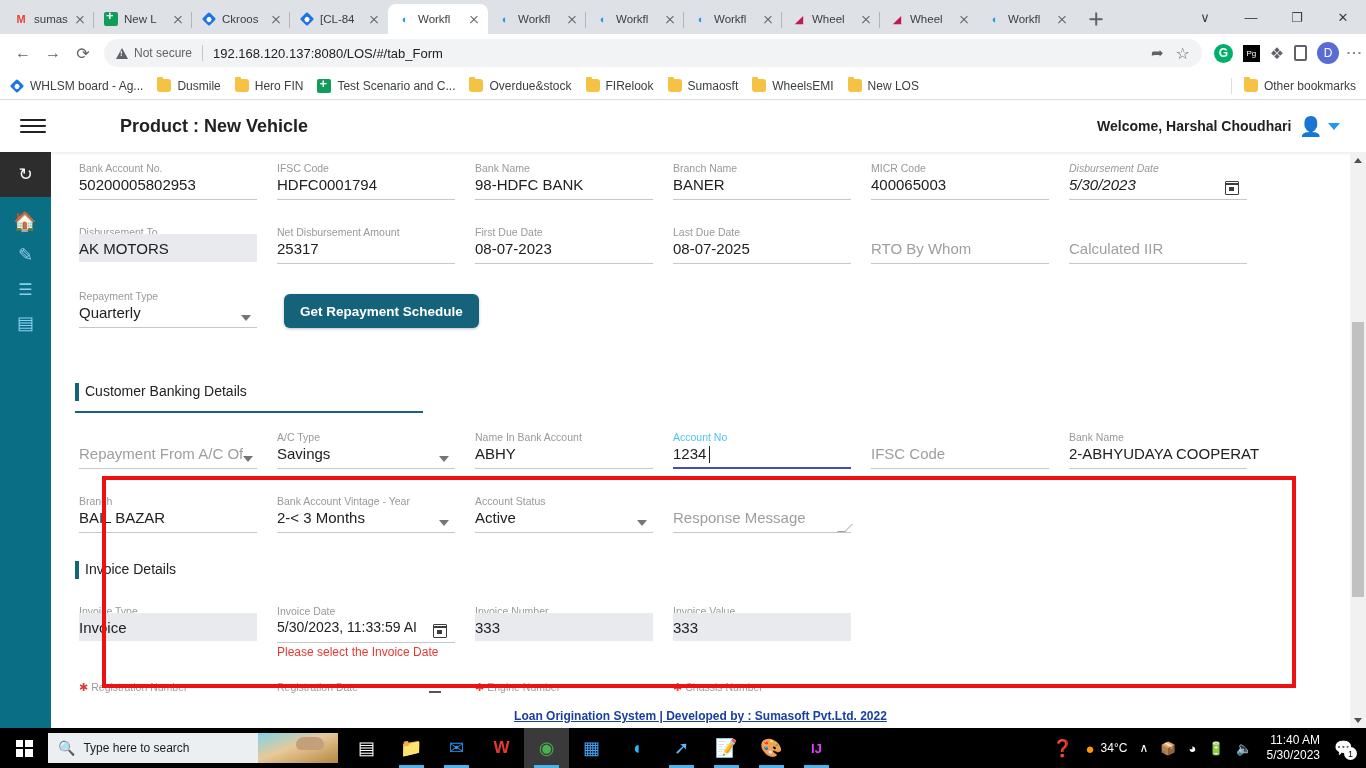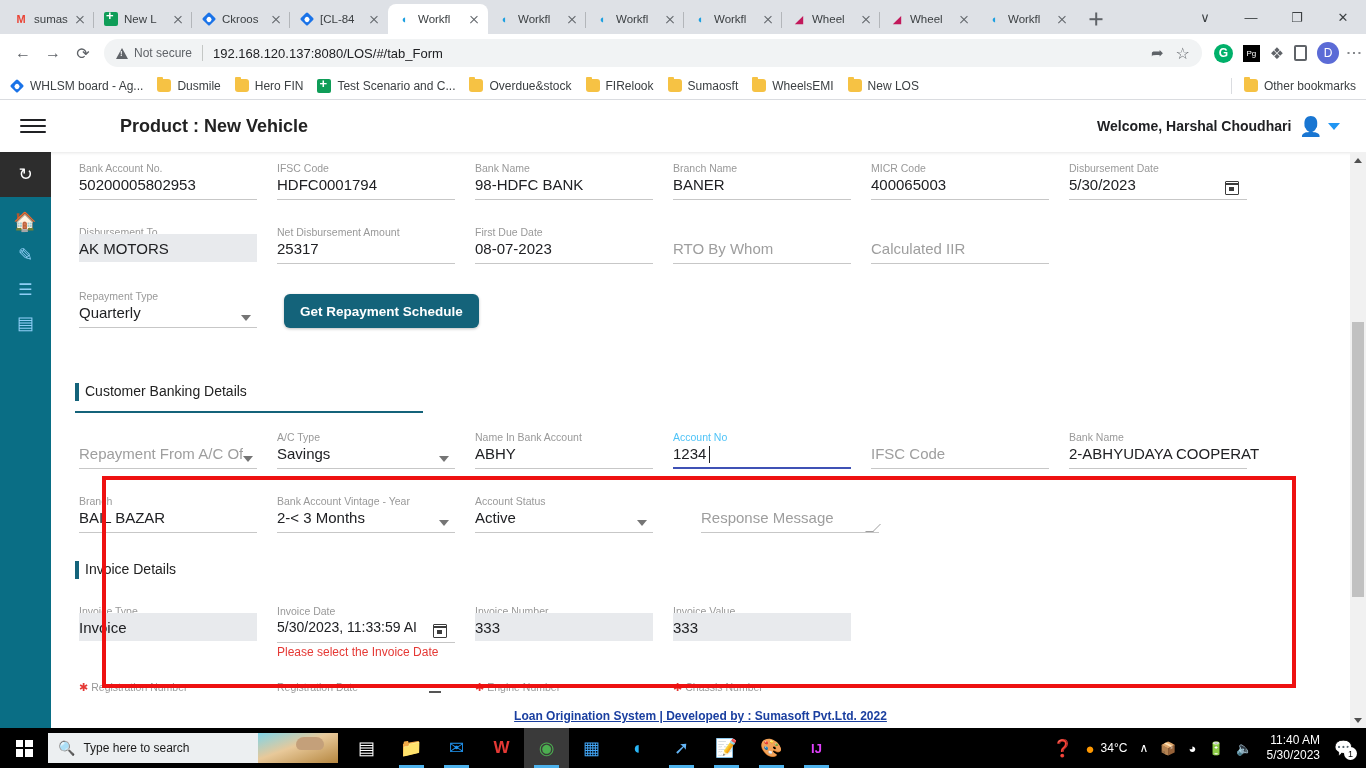--- a/index.html
+++ b/index.html
@@ -423,21 +423,21 @@
           <div class="field" style="width:198px;">
             <span class="flabel">Branch Name</span>
             <span class="fvalue">BANER</span>
             <span class="funder" style="width:178px;"></span>
           </div>
           <div class="field" style="width:198px;">
             <span class="flabel">MICR Code</span>
             <span class="fvalue">400065003</span>
             <span class="funder" style="width:178px;"></span>
           </div>
-          <div class="field" style="width:198px;">
+          <div class="field" style="width:198px;font-style:italic;">
             <span class="flabel">Disbursement Date</span>
             <span class="fvalue">5/30/2023</span>
             <span class="cal-ico" style="left:156px;"></span>
             <span class="funder" style="width:178px;"></span>
           </div>
         </div>
 
         <div class="row" style="margin-top:8px;">
           <div class="field" style="width:198px;margin-left:16px;">
             <span class="flabel">Disbursement To</span>
@@ -448,20 +448,25 @@
             <span class="flabel">Net Disbursement Amount</span>
             <span class="fvalue">25317</span>
             <span class="funder" style="width:178px;"></span>
           </div>
           <div class="field" style="width:198px;">
             <span class="flabel">First Due Date</span>
             <span class="fvalue">08-07-2023</span>
             <span class="funder" style="width:178px;"></span>
           </div>
           <div class="field" style="width:198px;">
+            <span class="flabel">Last Due Date</span>
+            <span class="fvalue">08-07-2025</span>
+            <span class="funder" style="width:178px;"></span>
+          </div>
+          <div class="field" style="width:198px;">
             <span class="fvalue ph">RTO By Whom</span>
             <span class="funder" style="width:178px;"></span>
           </div>
           <div class="field" style="width:198px;">
             <span class="fvalue ph">Calculated IIR</span>
             <span class="funder" style="width:178px;"></span>
           </div>
         </div>
 
         <div class="row" style="margin-top:8px;align-items:flex-start;">
@@ -525,21 +530,21 @@
               <span class="fvalue">2-&lt; 3 Months</span>
               <span class="caret-sel" style="left:162px;"></span>
               <span class="funder" style="width:178px;"></span>
             </div>
             <div class="field" style="width:198px;">
               <span class="flabel">Account Status</span>
               <span class="fvalue">Active</span>
               <span class="caret-sel" style="left:162px;"></span>
               <span class="funder" style="width:178px;"></span>
             </div>
-            <div class="field" style="width:198px;margin-left:28px;">
+            <div class="field" style="width:198px;">
               <span class="fvalue ph">Response Message</span>
               <span style="position:absolute;right:22px;bottom:11px;width:8px;height:8px;border-bottom:1px solid #9e9e9e;border-right:1px solid #9e9e9e;transform:skewX(-45deg);"></span>
               <span class="funder" style="width:178px;"></span>
             </div>
           </div>
         </div>
 
         <div style="margin-top:18px;">
           <div class="section-head" style="margin-left:10px;">Invoice Details</div>
 

